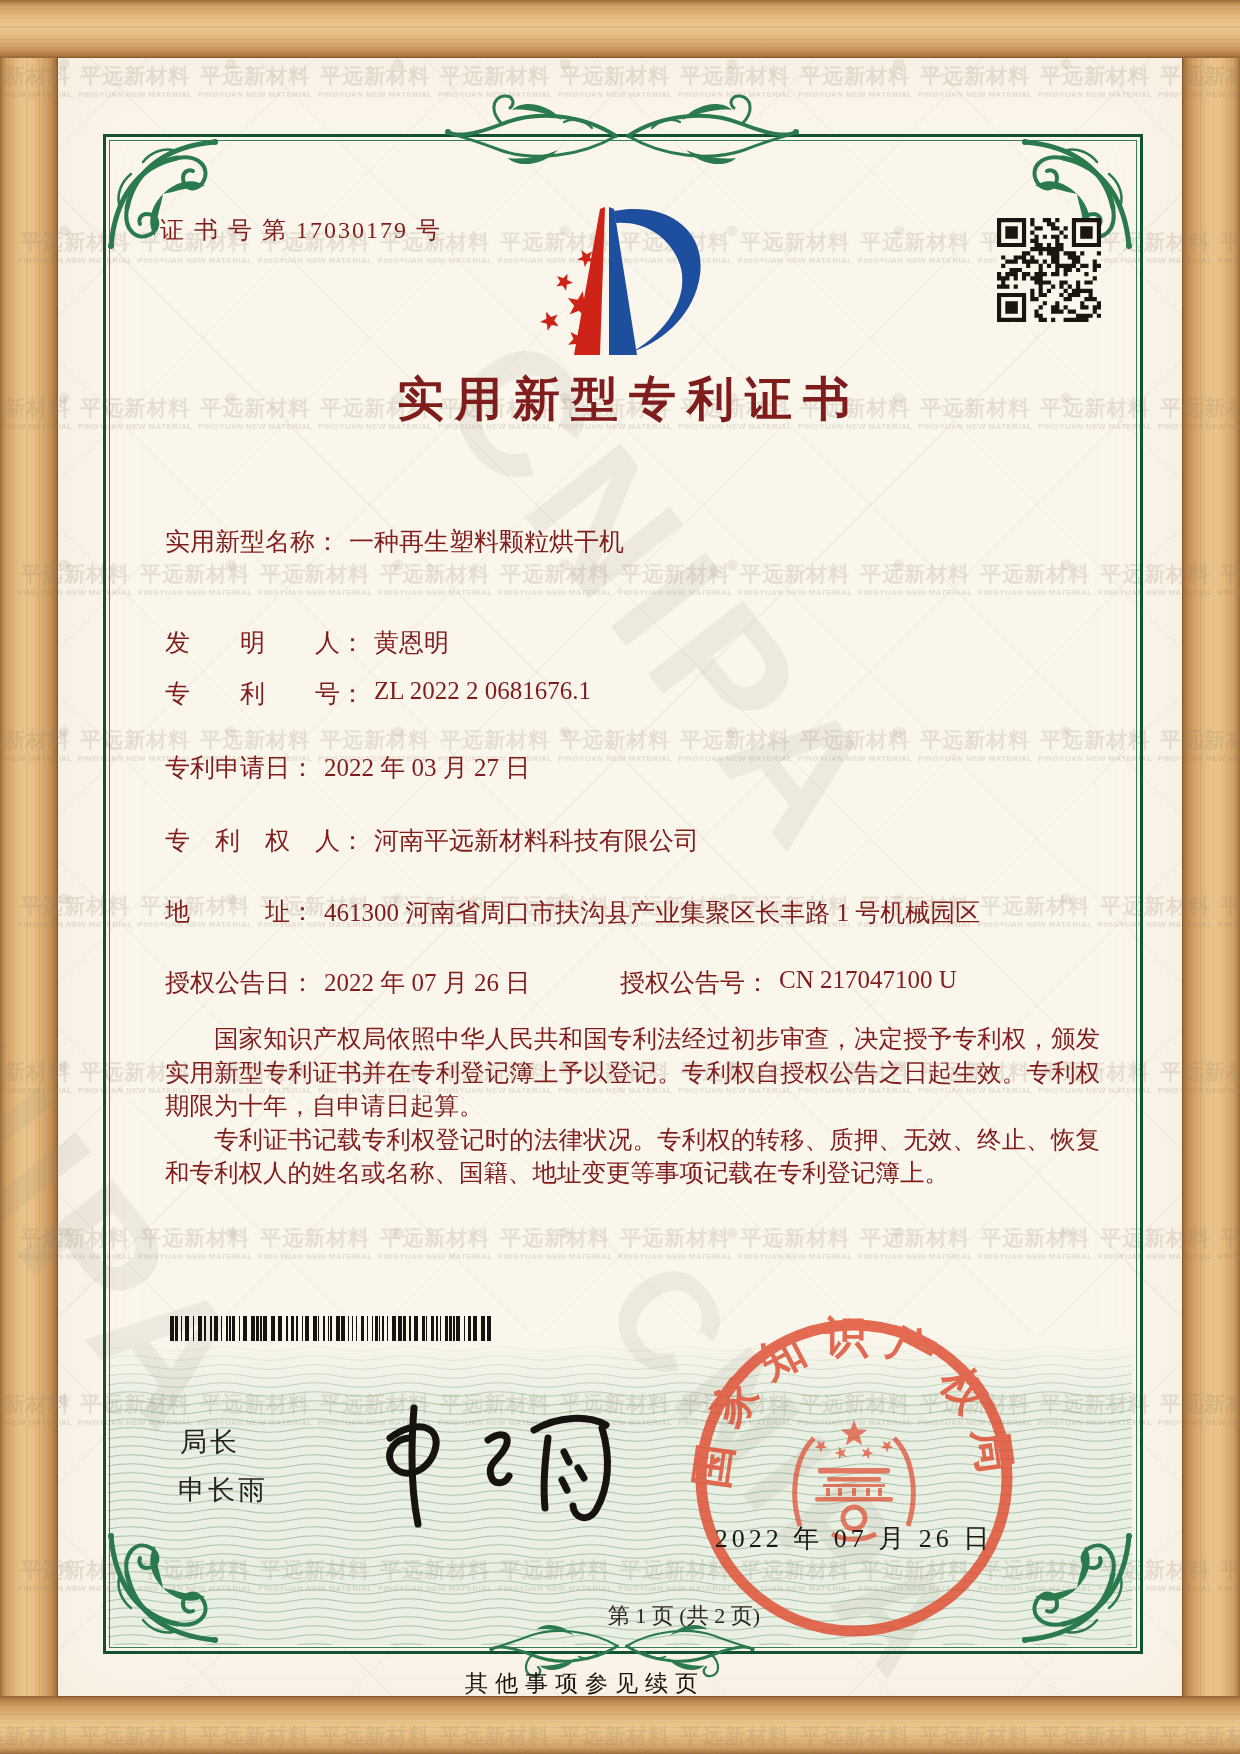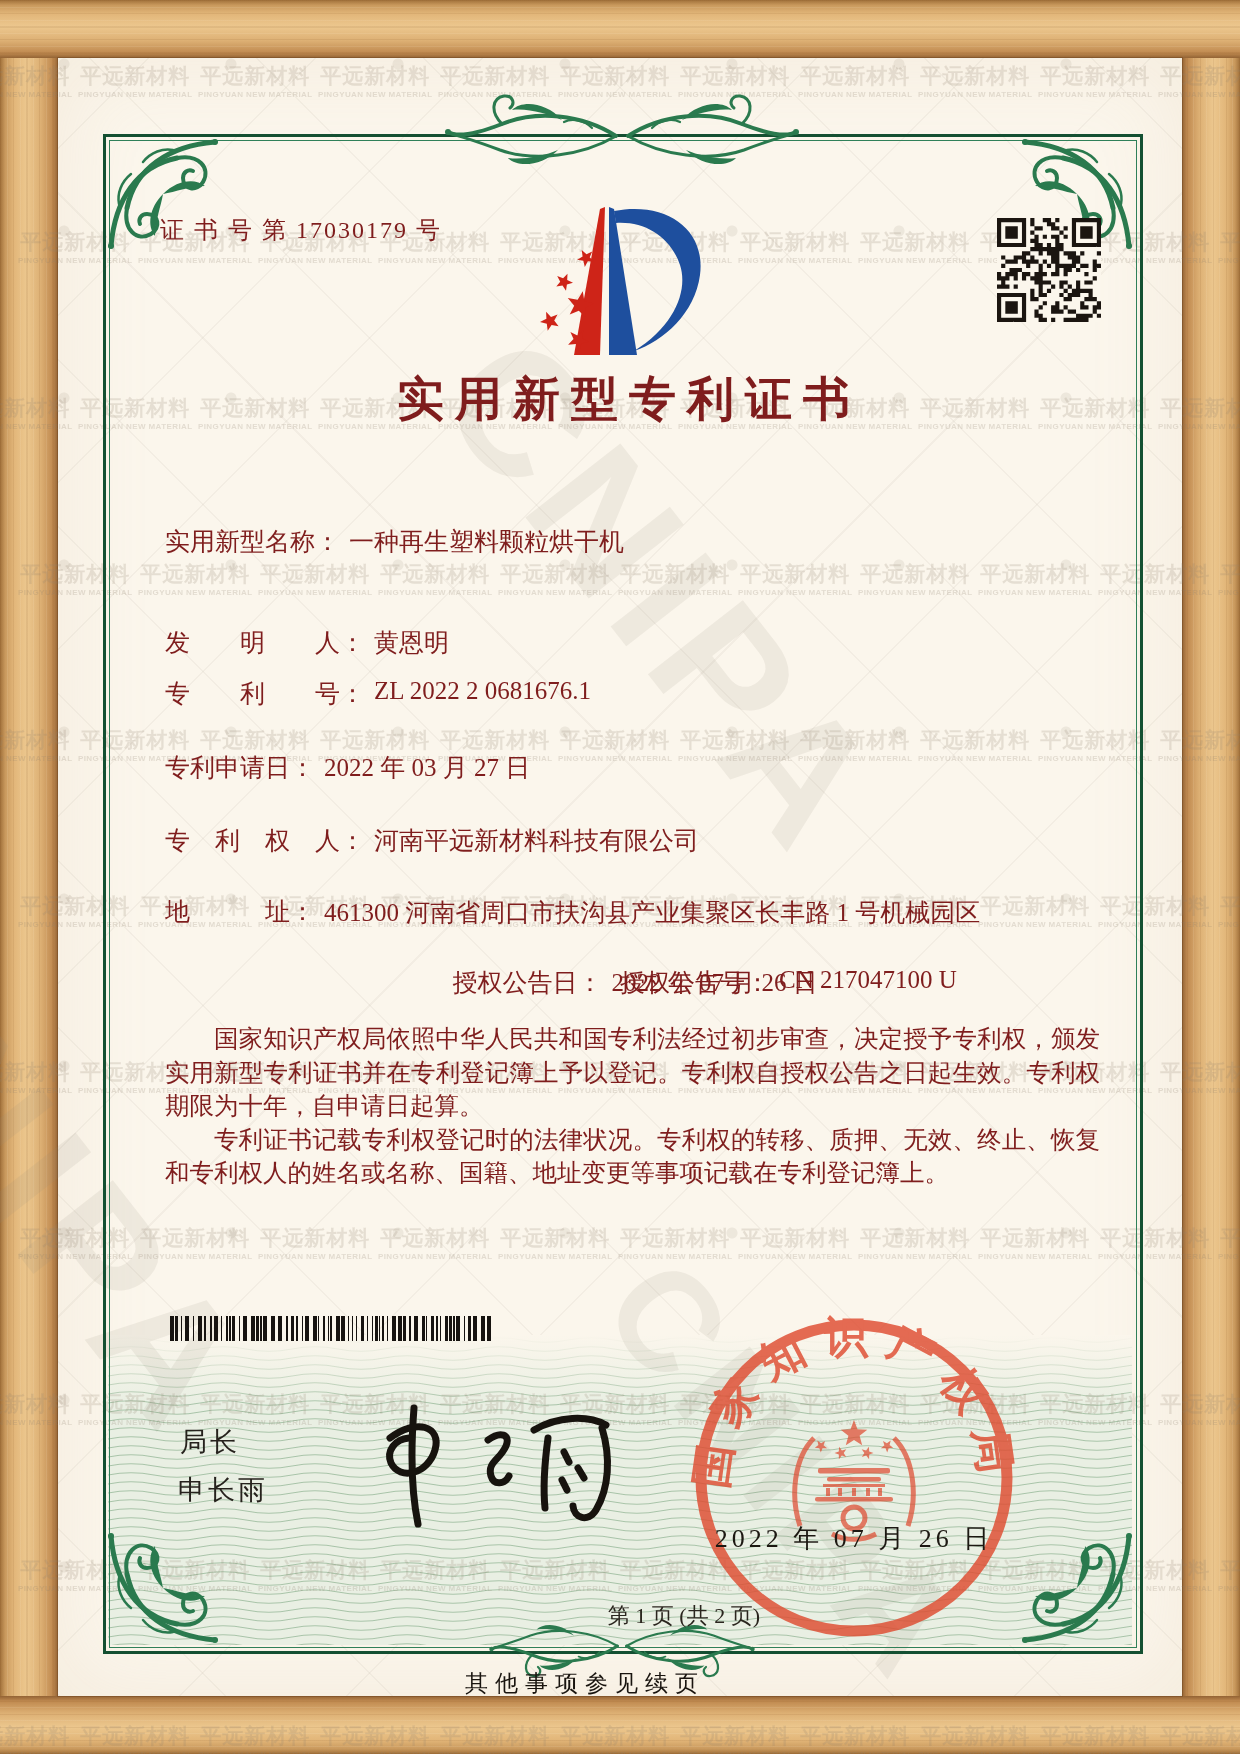--- a/index.html
+++ b/index.html
@@ -42,21 +42,21 @@
   
   .green-border{left:103px;top:134px;width:1034px;height:1514px;z-index:7;border:3.5px solid #145032;pointer-events:none;}
   .green-border::before{content:"";position:absolute;inset:3px;border:1.5px solid #2f8059;}
   #ornaments{left:0;top:0;width:1240px;height:1754px;z-index:8;pointer-events:none;}
   
   .content-text{color:#7f1d1d;}
   .cert-no{left:160px;top:214px;font-size:24px;letter-spacing:2px;z-index:10;}
   .logo{left:538px;top:193px;z-index:10;}
   .qr{left:997px;top:218px;z-index:10;}
   .title{left:0;top:368px;width:1240px;text-align:center;font-size:47px;font-weight:700;letter-spacing:11px;z-index:10;padding-left:9px;}
-  .field{left:165px;z-index:10;display:flex;font-size:25px;white-space:pre;justify-content:center;}
+  .field{left:165px;z-index:10;display:flex;font-size:25px;white-space:pre;}
   .field .lab{flex:none;}
   .field .val{margin-left:9px;}
   .f-addr .val{white-space:normal;width:800px;line-height:35px;}
   .f-grant{width:940px;}
   .f-grant .cell2{position:absolute;left:455px;top:0;display:flex;white-space:pre;}
   .f-grant .cell2 .val{}
   .paras{left:165px;top:1022px;width:935px;z-index:10;font-size:24.5px;line-height:33.5px;text-align:justify;}
   .paras p{margin:0;text-indent:49px;}
   .barcode{left:170px;top:1316px;width:330px;height:25px;z-index:10;display:flex;align-items:stretch;}
   .barcode i{display:block;height:100%;}

